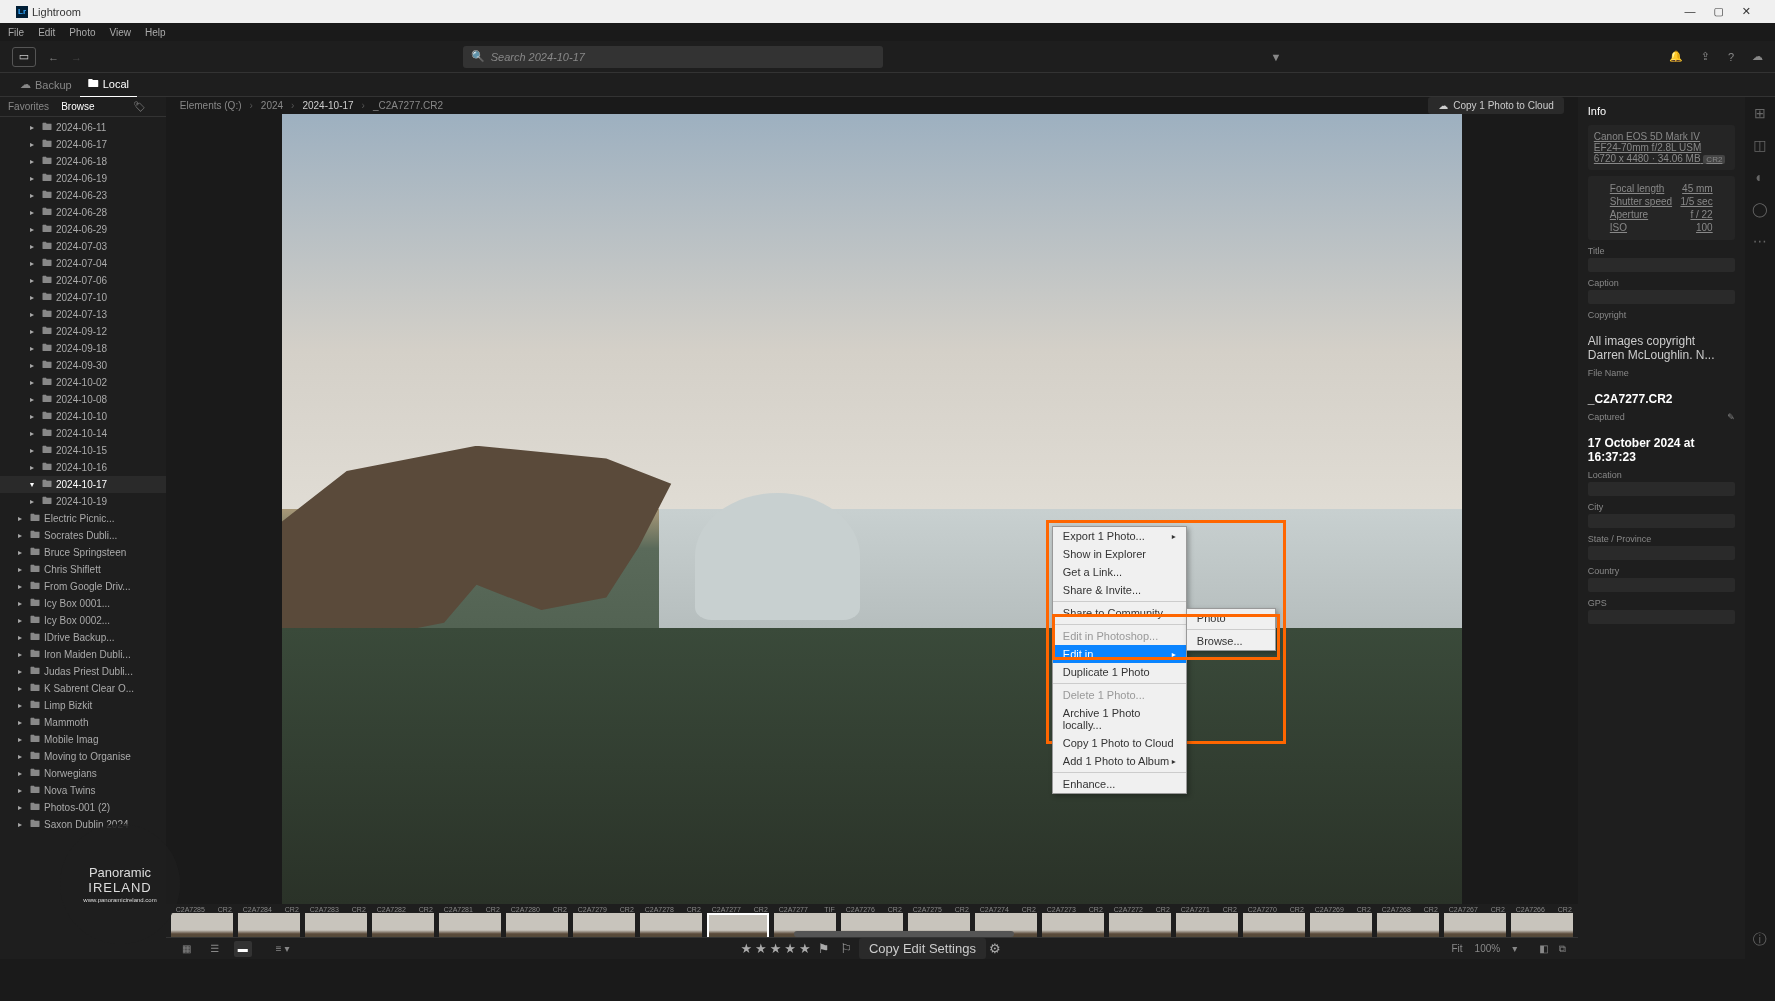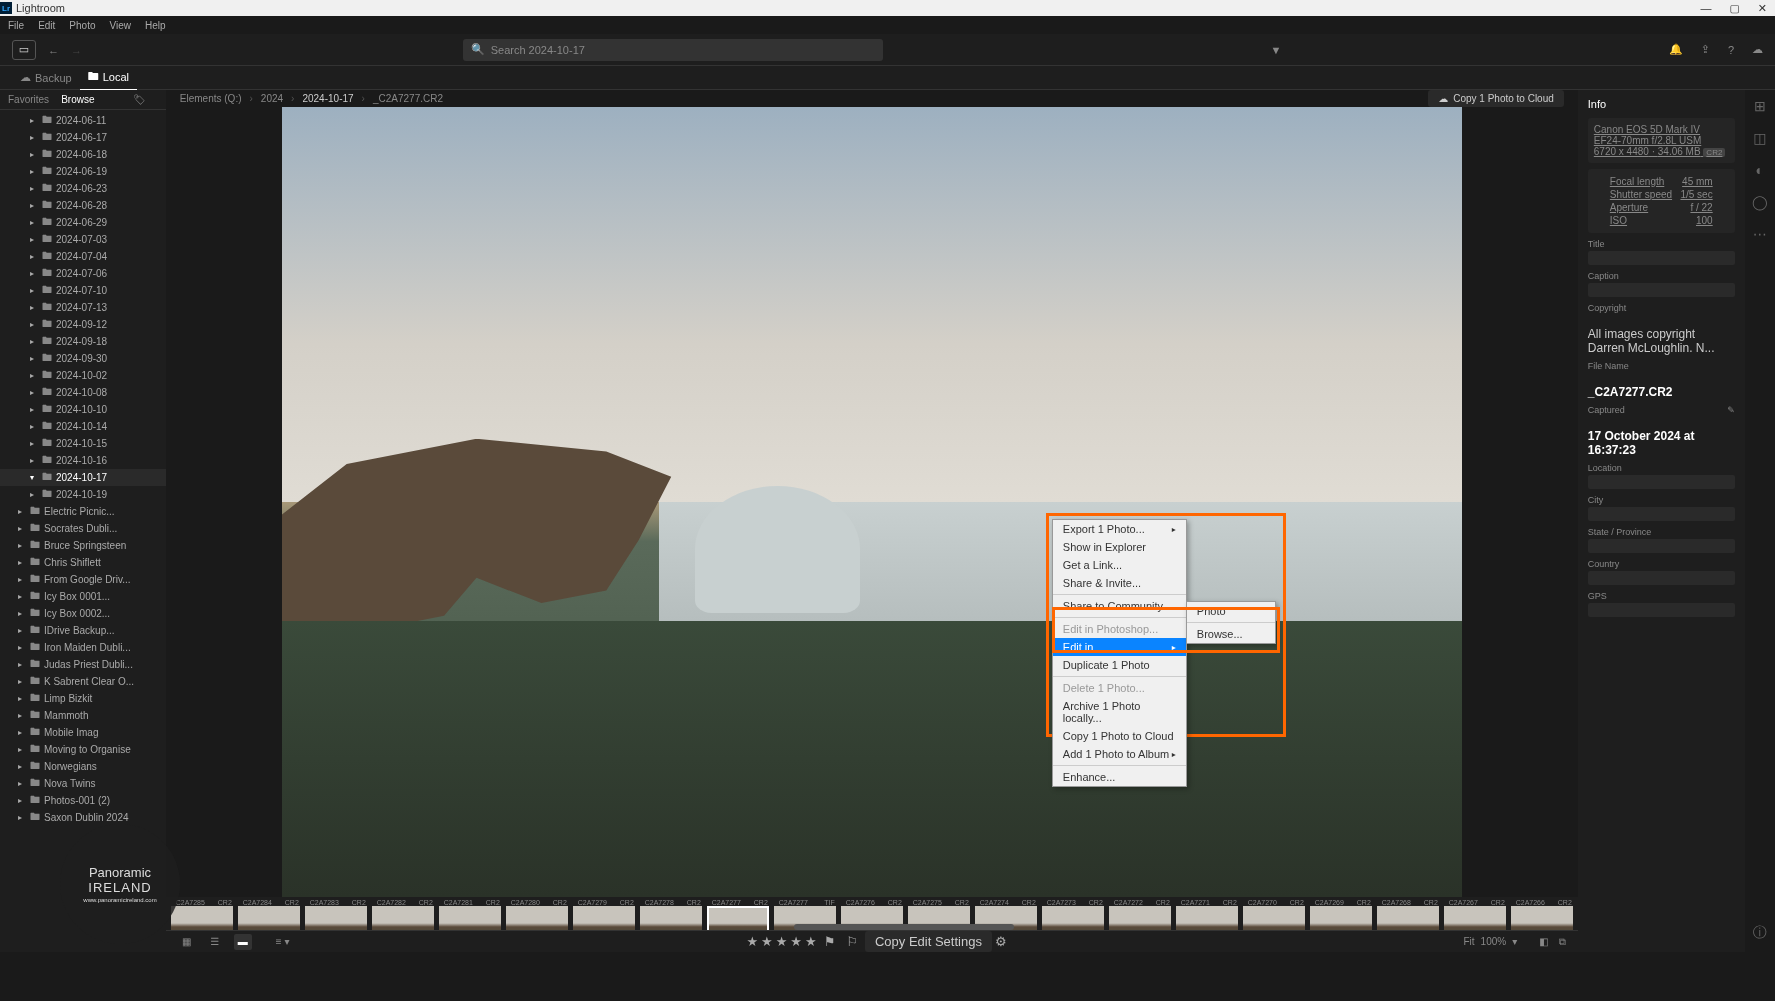--- a/index.html
+++ b/index.html
@@ -1,17 +1,17 @@
 <!DOCTYPE html>
 <html><head>
 <meta charset="utf-8">
 <style>
 *{margin:0;padding:0;box-sizing:border-box;font-family:"Segoe UI",Arial,sans-serif;}
 body{background:#1a1a1a;color:#ccc;font-size:11px;overflow:hidden;width:1775px;height:1001px;}
-.titlebar{height:16px;background:#f0f0f0;color:#333;display:flex;align-items:center;padding:0 0;font-size:11px;}
+.titlebar{height:23px;background:#f0f0f0;color:#333;display:flex;align-items:center;padding:0 16px;font-size:11px;}
 .titlebar-icon{width:12px;height:12px;background:#001e36;margin-right:4px;display:flex;align-items:center;justify-content:center;color:#31a8ff;font-size:8px;font-weight:bold;}
 .winbtns{margin-left:auto;display:flex;gap:18px;padding-right:8px;}
 .winbtns span{cursor:pointer;color:#333;}
 .menubar{height:18px;background:#1a1a1a;display:flex;align-items:center;padding:0 8px;gap:14px;font-size:10px;color:#aaa;}
 .menubar span{cursor:pointer;}
 .toolbar{height:32px;background:#1e1e1e;display:flex;align-items:center;padding:0 12px;border-bottom:1px solid #333;}
 .tbicon{width:24px;height:20px;border:1px solid #555;border-radius:3px;margin-right:12px;display:flex;align-items:center;justify-content:center;cursor:pointer;}
 .navarrows{display:flex;gap:12px;color:#888;}
 .navarrows span{cursor:pointer;}
 .search{margin-left:auto;margin-right:auto;width:420px;height:22px;background:#333;border-radius:3px;display:flex;align-items:center;padding:0 8px;color:#888;}
@@ -63,21 +63,21 @@
 .thumbimg{width:62px;height:38px;background:linear-gradient(to bottom,#c8c4bc 45%,#5a4a3a 55%,#3a4a3a 100%);cursor:pointer;}
 .thumb.sel .thumbimg{border:2px solid #fff;}
 .stars{font-size:7px;color:#ccc;}
 .botbar{height:28px;background:#1e1e1e;display:flex;align-items:center;padding:0 12px;border-top:1px solid #333;gap:10px;font-size:10px;color:#888;}
 .viewbtn{width:18px;height:16px;cursor:pointer;display:flex;align-items:center;justify-content:center;}
 .viewbtn.active{background:#333;border-radius:2px;color:#fff;}
 .ratingstars{margin-left:auto;margin-right:auto;display:flex;gap:3px;font-size:13px;color:#aaa;align-items:center;}
 .flagbtn{cursor:pointer;margin:0 4px;}
 .copyset{background:#2a2a2a;padding:3px 10px;border-radius:3px;cursor:pointer;color:#ccc;}
 .gear{cursor:pointer;}
-.zoom{display:flex;align-items:flex-start;gap:6px;}
+.zoom{display:flex;align-items:flex-start;gap:12px;}
 .rightpanel{width:175px;background:#1e1e1e;padding:8px 10px;overflow-y:auto;font-size:10px;color:#888;}
 .rp-title{font-size:11px;color:#fff;margin-bottom:8px;}
 .rp-box{background:#252525;padding:6px;border-radius:3px;margin-bottom:6px;text-decoration:underline;}
 .rp-line{display:flex;justify-content:space-between;padding:1px 16px;}
 .rp-label{color:#888;font-size:9px;margin-top:6px;}
 .rp-input{background:#2a2a2a;height:14px;border-radius:2px;margin-top:2px;}
 .rp-val{color:#ccc;font-size:12px;margin-top:14px;}
 .badge{background:#444;padding:0 3px;border-radius:2px;font-size:8px;}
 .edit-icon{float:right;cursor:pointer;}
 .righttools{width:32px;background:#1a1a1a;display:flex;flex-direction:column;align-items:center;padding-top:8px;gap:16px;color:#666;}
@@ -107,21 +107,21 @@
 </div>
 
 <div class="toolbar">
   <div class="tbicon">▭</div>
   <div class="navarrows">
     <span>←</span>
     <span style="color:#444">→</span>
   </div>
   <div class="search">
     <span class="search-icon">🔍</span>
-    <span style="">Search 2024-10-17</span>
+    <span style="font-style:italic">Search 2024-10-17</span>
   </div>
   <div class="filter-icon">▼</div>
   <div class="righticons">
     <span>🔔</span>
     <span>⇪</span>
     <span>?</span>
     <span>☁</span>
   </div>
 </div>
 

